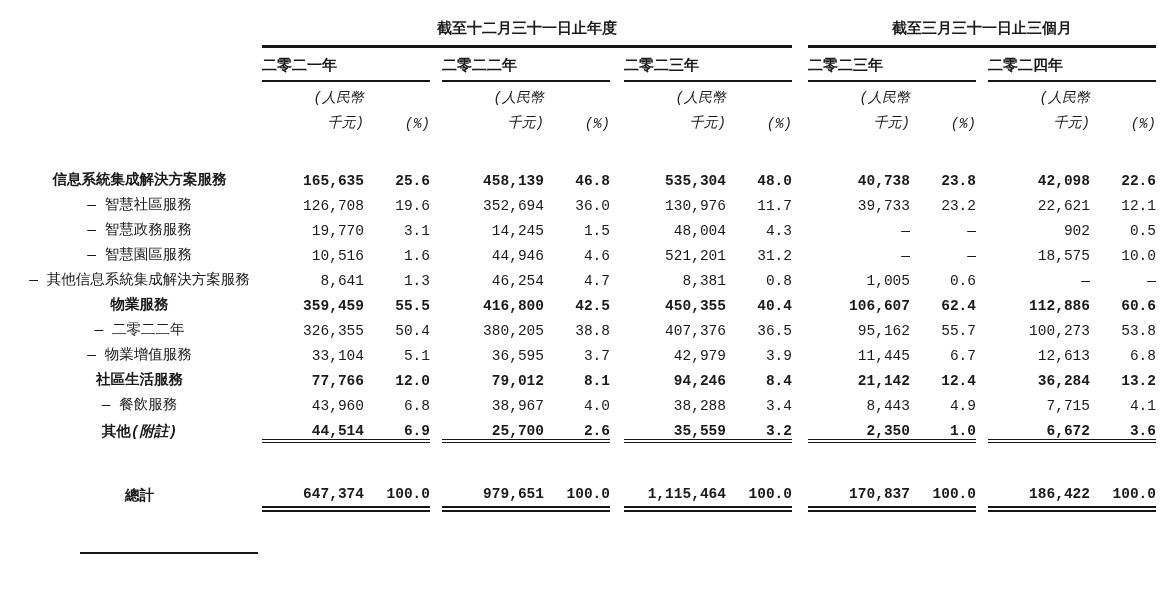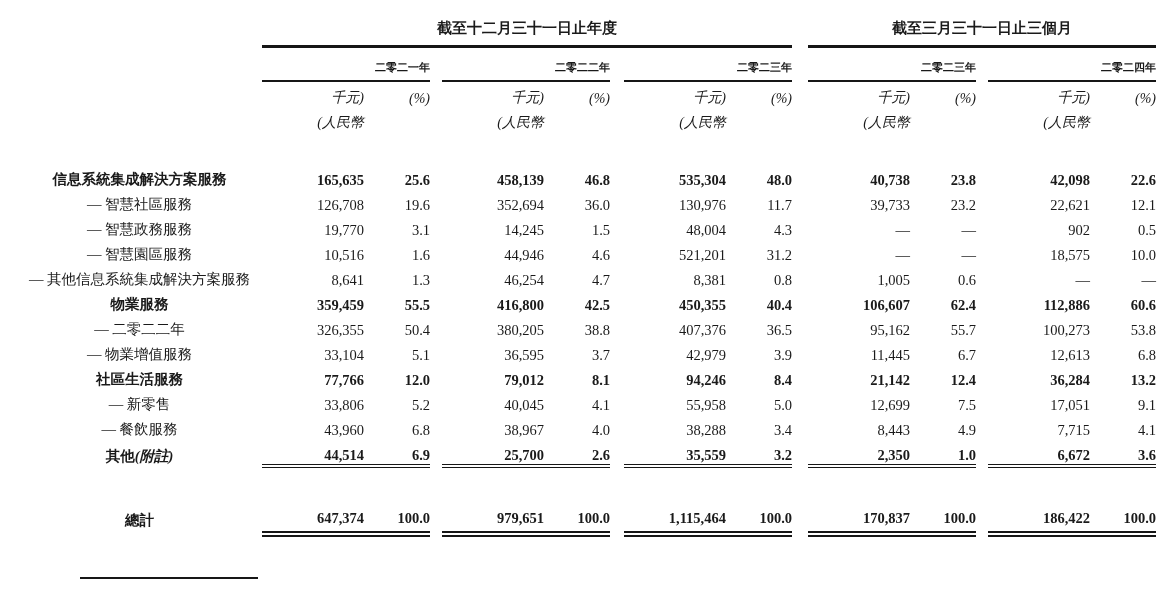--- a/index.html
+++ b/index.html
@@ -1,38 +1,38 @@
 <!DOCTYPE html>
 <html><head>
 <meta charset="utf-8">
 <style>
   html,body{margin:0;padding:0;}
   body{
     width:1173px;height:610px;background:#ffffff;color:#1a1a1a;
     font-family:"Liberation Serif","DejaVu Serif",serif;
     -webkit-font-smoothing:antialiased;
   }
-  .page{padding:8px 0 0 17px;}
+  .page{padding:8px 0 0 17px;font-family:Liberation Mono, monospace;}
   table{border-collapse:collapse;table-layout:fixed;width:1139px;}
   td{padding:0;vertical-align:bottom;overflow:visible;white-space:nowrap;}
   
   col.c-lbl{width:245px;}
   col.c-amt{width:102px;}
   col.c-pct{width:66px;}
   col.c-sp1{width:12px;}
   col.c-sp2{width:14px;}
   col.c-sp3{width:16px;}
   col.c-sp4{width:12px;}
   
   .grp-title{
     text-align:center;font-weight:700;font-size:15px;
     height:30px;padding-bottom:7px;border-bottom:3px solid #161616;
   }
   .yr{
-    text-align:right;font-weight:700;font-size:11px;
+    text-align:left;font-weight:700;font-size:15px;
     height:27px;padding-bottom:5px;border-bottom:2px solid #161616;
   }
   .ch{font-style:italic;font-size:14px;text-align:right;height:25px;}
   tr.gap-row td{height:32px;}
   
   tbody td{height:25px;font-size:14.5px;}
   .lbl{text-align:center;}
   .num{text-align:right;font-variant-numeric:tabular-nums;}
   tr.bold td{font-weight:700;}
   .note{font-style:italic;}
@@ -80,51 +80,51 @@
         <td class="yr" colspan="2">二零二二年</td>
         <td></td>
         <td class="yr" colspan="2">二零二三年</td>
         <td></td>
         <td class="yr" colspan="2">二零二三年</td>
         <td></td>
         <td class="yr" colspan="2">二零二四年</td>
       </tr>
       <tr>
         <td></td>
-        <td class="ch">千元)</td>
-          <td class="ch">(%)</td>
-          <td></td>
-        <td class="ch">千元)</td>
-          <td class="ch">(%)</td>
-          <td></td>
-        <td class="ch">千元)</td>
-          <td class="ch">(%)</td>
-          <td></td>
-        <td class="ch">千元)</td>
-          <td class="ch">(%)</td>
-          <td></td>
-        <td class="ch">千元)</td>
-          <td class="ch">(%)</td>
+        <td class="ch">(人民幣</td>
+          <td></td>
+          <td></td>
+        <td class="ch">(人民幣</td>
+          <td></td>
+          <td></td>
+        <td class="ch">(人民幣</td>
+          <td></td>
+          <td></td>
+        <td class="ch">(人民幣</td>
+          <td></td>
+          <td></td>
+        <td class="ch">(人民幣</td>
+          <td></td>
       </tr>
       <tr>
         <td></td>
-        <td class="ch">(人民幣</td>
-          <td></td>
-          <td></td>
-        <td class="ch">(人民幣</td>
-          <td></td>
-          <td></td>
-        <td class="ch">(人民幣</td>
-          <td></td>
-          <td></td>
-        <td class="ch">(人民幣</td>
-          <td></td>
-          <td></td>
-        <td class="ch">(人民幣</td>
-          <td></td>
+        <td class="ch">千元)</td>
+          <td class="ch">(%)</td>
+          <td></td>
+        <td class="ch">千元)</td>
+          <td class="ch">(%)</td>
+          <td></td>
+        <td class="ch">千元)</td>
+          <td class="ch">(%)</td>
+          <td></td>
+        <td class="ch">千元)</td>
+          <td class="ch">(%)</td>
+          <td></td>
+        <td class="ch">千元)</td>
+          <td class="ch">(%)</td>
       </tr>
       <tr class="gap-row">
           <td colspan="15"></td>
         </tr>
     </thead>
     <tbody>
         <tr class="bold data-row">
           <td class="lbl">信息系統集成解決方案服務</td>
           <td class="num amt">165,635</td>
           <td class="num pct">25.6</td>
@@ -269,37 +269,20 @@
           <td class="num pct">8.1</td>
           <td></td>
           <td class="num amt">94,246</td>
           <td class="num pct">8.4</td>
           <td></td>
           <td class="num amt">21,142</td>
           <td class="num pct">12.4</td>
           <td></td>
           <td class="num amt">36,284</td>
           <td class="num pct">13.2</td>
-        </tr>
-        <tr class="data-row">
-          <td class="lbl">— 新零售</td>
-          <td class="num amt">33,806</td>
-          <td class="num pct">5.2</td>
-          <td></td>
-          <td class="num amt">40,045</td>
-          <td class="num pct">4.1</td>
-          <td></td>
-          <td class="num amt">55,958</td>
-          <td class="num pct">5.0</td>
-          <td></td>
-          <td class="num amt">12,699</td>
-          <td class="num pct">7.5</td>
-          <td></td>
-          <td class="num amt">17,051</td>
-          <td class="num pct">9.1</td>
         </tr>
         <tr class="data-row">
           <td class="lbl">— 餐飲服務</td>
           <td class="num amt">43,960</td>
           <td class="num pct">6.8</td>
           <td></td>
           <td class="num amt">38,967</td>
           <td class="num pct">4.0</td>
           <td></td>
           <td class="num amt">38,288</td>

